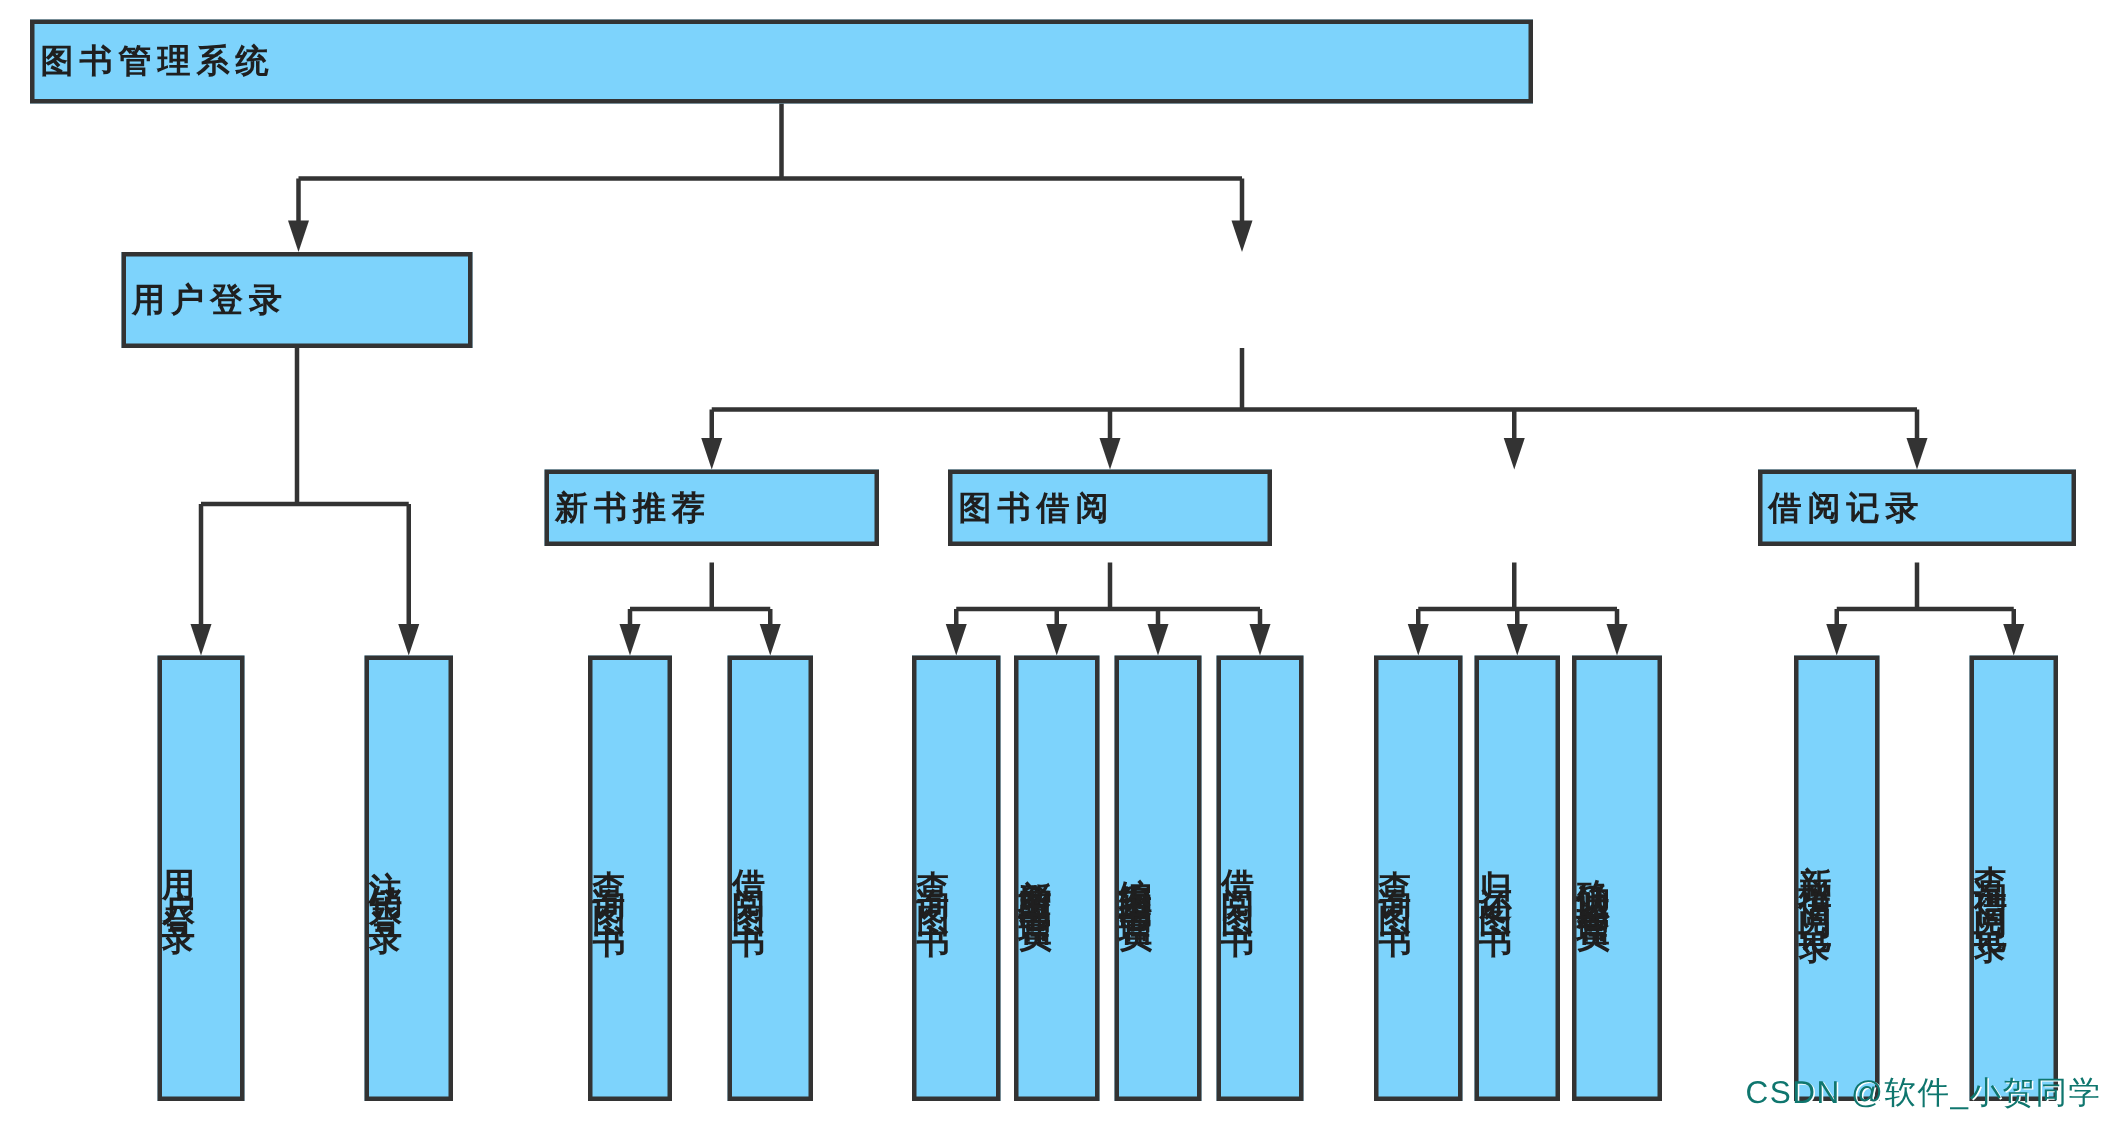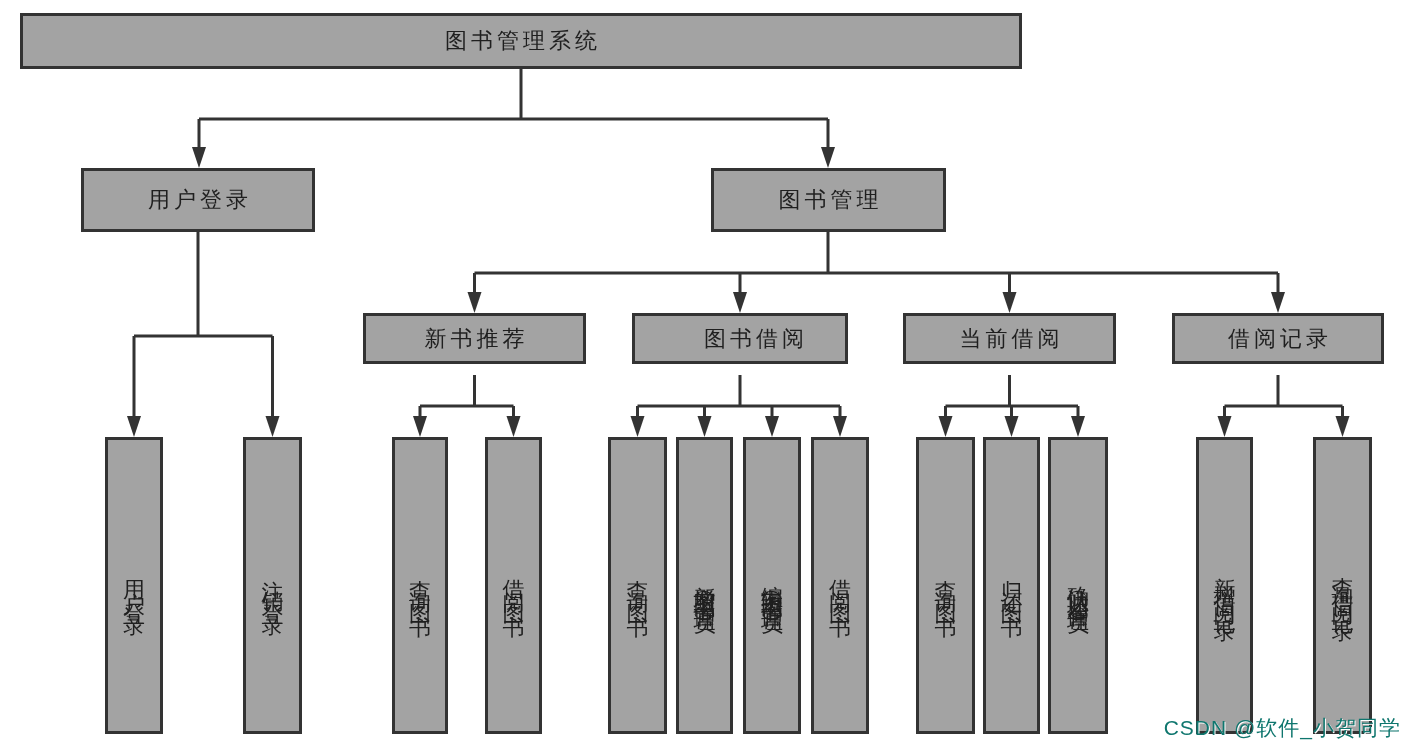--- a/index.html
+++ b/index.html
@@ -7,39 +7,40 @@
     width:1405px;height:747px;
     background:#ffffff;
     font-family:"Liberation Sans","DejaVu Sans",sans-serif;
     position:relative;overflow:hidden;
   }
   .canvas{position:absolute;left:0;top:0;width:1405px;height:747px;}
   svg.connectors{position:absolute;left:0;top:0;z-index:1;}
   .node{
     position:absolute;
     border:3px solid #333333;
-    background:#a3a3a3;
-    display:flex;align-items:center;justify-content:center;
+    background:#7dd3fc;
+    display:flex;align-items:center;
     box-sizing:border-box;
     z-index:2;
     color:#1f1f1f;
+    font-weight:bold;
   }
   .node .hlabel{
     font-size:22px;letter-spacing:4px;white-space:nowrap;
     text-indent:4px; 
   }
   
   .n-root{left:20px;top:13px;width:1002px;height:56px;}
   
   .n-login{left:81px;top:168px;width:234px;height:64px;}
   .n-mgmt{left:711px;top:168px;width:235px;height:64px;}
   
   .n-l3{top:313px;height:51px;}
   .n-rec{left:363px;width:223px;}
-  .n-borrow{left:632px;width:216px;padding-left:28px;}
+  .n-borrow{left:632px;width:216px;}
   .n-current{left:903px;width:213px;}
   .n-records{left:1172px;width:212px;}
   
   .leaf{top:437px;height:297px;}
   .leaf .vlabel{
     writing-mode:vertical-rl;
     font-size:22px;
     letter-spacing:12px;
     line-height:1;
     white-space:nowrap;
@@ -110,32 +111,26 @@
     </g>
   </svg>
 
   <div class="node n-root">
     <span class="hlabel">图书管理系统</span>
   </div>
 
   <div class="node n-login">
     <span class="hlabel">用户登录</span>
   </div>
-  <div class="node n-mgmt">
-    <span class="hlabel">图书管理</span>
-  </div>
 
   <div class="node n-l3 n-rec">
     <span class="hlabel">新书推荐</span>
   </div>
   <div class="node n-l3 n-borrow">
     <span class="hlabel">图书借阅</span>
-  </div>
-  <div class="node n-l3 n-current">
-    <span class="hlabel">当前借阅</span>
   </div>
   <div class="node n-l3 n-records">
     <span class="hlabel">借阅记录</span>
   </div>
 
   <div class="node leaf lf1">
     <span class="vlabel">用户登录</span>
   </div>
   <div class="node leaf lf2">
     <span class="vlabel">注销登录</span>

